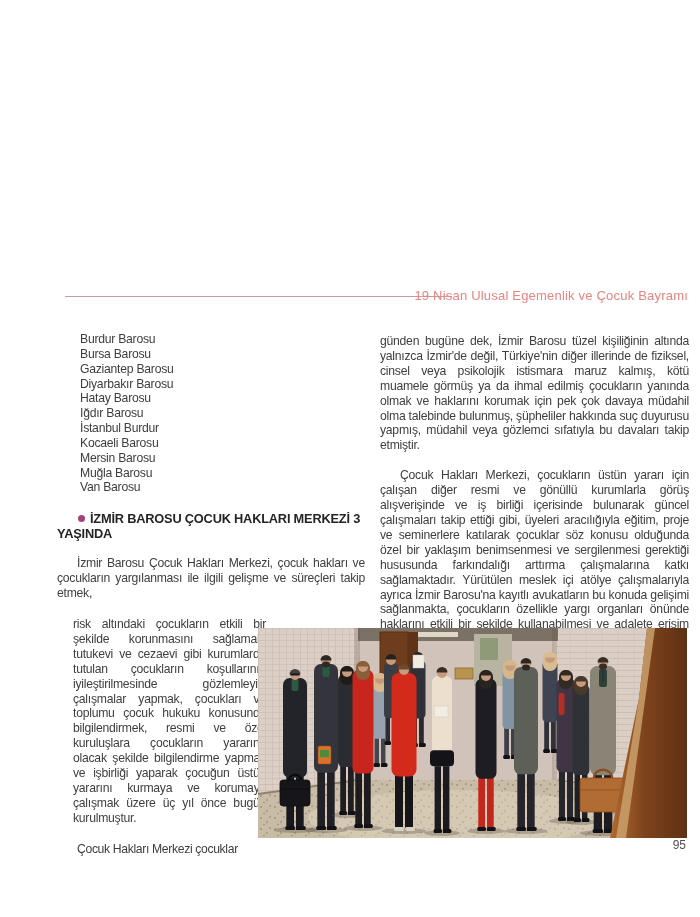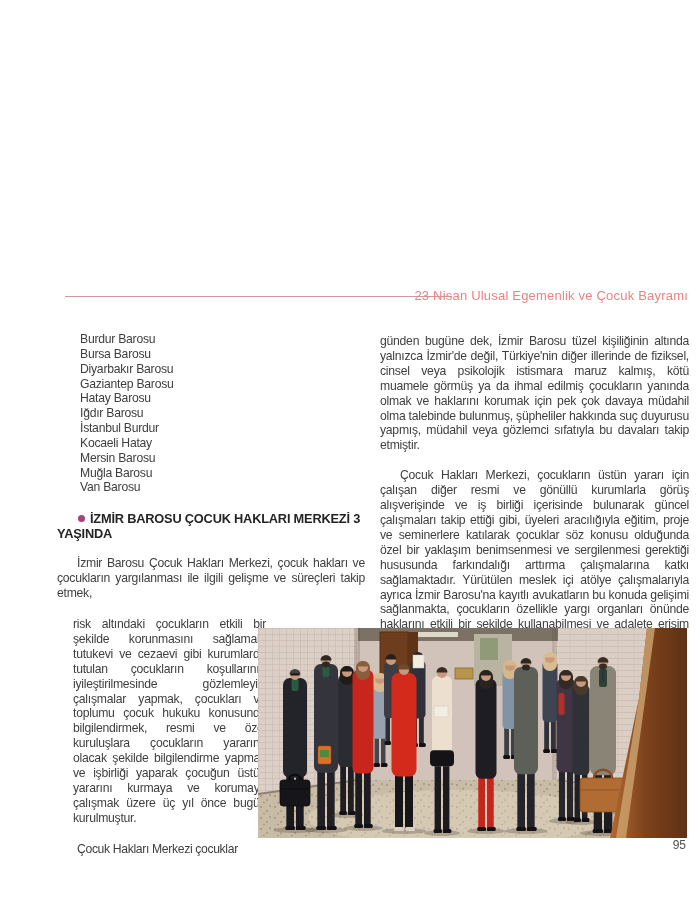--- a/index.html
+++ b/index.html
@@ -49,32 +49,32 @@
     position:absolute;top:838px;right:14px;
     font-size:12px;color:#4f4f4f;letter-spacing:0;
   }
 </style>
 </head>
 <body>
 
 <div id="page" style="--titlepink: #e98480; --rule: #cf97a1; --bullet: #a9407b; --wall: #dccfc6; --grout: #c9b9b0; --floor: #c9bca7; --woodD: #7e431c; --woodL: #b26a2f;">
 
   <div class="header-rule"></div>
-  <div class="header-title">23 Nisan Ulusal Egemenlik ve Çocuk Bayramı</div>
+  <div class="header-title">19 Nisan Ulusal Egemenlik ve Çocuk Bayramı</div>
 
   <div class="col col-left">
     <ul class="bar-list">
         <li>Burdur Barosu</li>
         <li>Bursa Barosu</li>
+        <li>Gaziantep Barosu</li>
         <li>Diyarbakır Barosu</li>
-        <li>Gaziantep Barosu</li>
         <li>Hatay Barosu</li>
         <li>Iğdır Barosu</li>
         <li>İstanbul Burdur</li>
-        <li>Kocaeli Hatay</li>
+        <li>Kocaeli Barosu</li>
         <li>Mersin Barosu</li>
         <li>Muğla Barosu</li>
         <li>Van Barosu</li>
       </ul>
     <h2 class="section-heading"><span class="bullet"></span><span>İZMİR BAROSU ÇOCUK HAKLARI MERKEZİ 3 YAŞINDA</span></h2>
     <p class="para para-indent">İzmir Barosu Çocuk Hakları Merkezi, çocuk hakları ve çocukların yargılanması ile ilgili gelişme ve süreçleri takip etmek,</p>
     <p class="para para-wrap">risk altındaki çocukların etkili bir şekilde korunmasını sağlamak, tutukevi ve cezaevi gibi kurumlarda tutulan çocukların koşullarının iyileştirilmesinde gözlemleyici çalışmalar yapmak, çocukları ve toplumu çocuk hukuku konusunda bilgilendirmek, resmi ve özel kuruluşlara çocukların yararına olacak şekilde bilgilendirme yapmak ve işbirliği yaparak çocuğun üstün yararını kurmaya ve korumaya çalışmak üzere üç yıl önce bugün kurulmuştur.</p>
     <p class="para-cont">Çocuk Hakları Merkezi çocuklar</p>
   </div>
 

